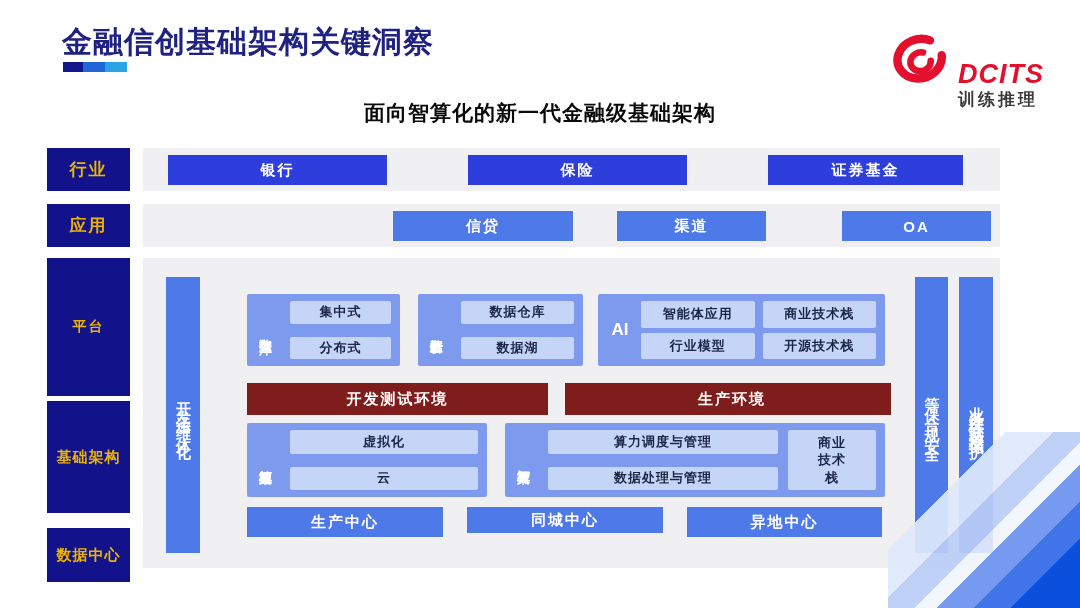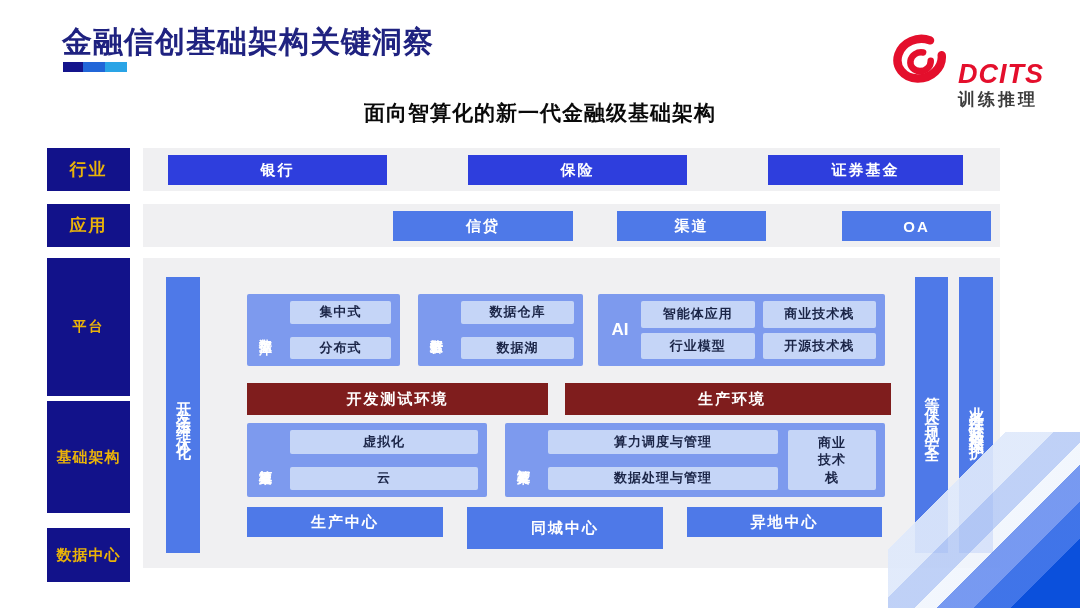--- a/index.html
+++ b/index.html
@@ -166,21 +166,21 @@
         <div class="chip">算力调度与管理</div>
         <div class="chip">数据处理与管理</div>
       </div>
       <div class="chip side-chip">
         <span>商业技术栈</span>
       </div>
     </div>
   </div>
 
   <div class="btn btn-mid" style="left:247px;top:507px;width:196px;height:30px;">生产中心</div>
-  <div class="btn btn-mid" style="left:467px;top:507px;width:196px;height:42px;">同城中心</div>
+  <div class="btn btn-mid" style="left:467px;top:507px;width:196px;height:26px;">同城中心</div>
   <div class="btn btn-mid" style="left:687px;top:507px;width:195px;height:30px;">异地中心</div>
 
   <div class="vbar bar-mid" style="left:915px;top:277px;width:33px;height:276px;letter-spacing:10px;">等保合规安全</div>
   <div class="vbar bar-mid" style="left:959px;top:277px;width:34px;height:276px;letter-spacing:4px;">业务连续性及数据保护</div>
 
   <div class="corner-decoration"></div>
 
 </div>
 
 </body></html>

